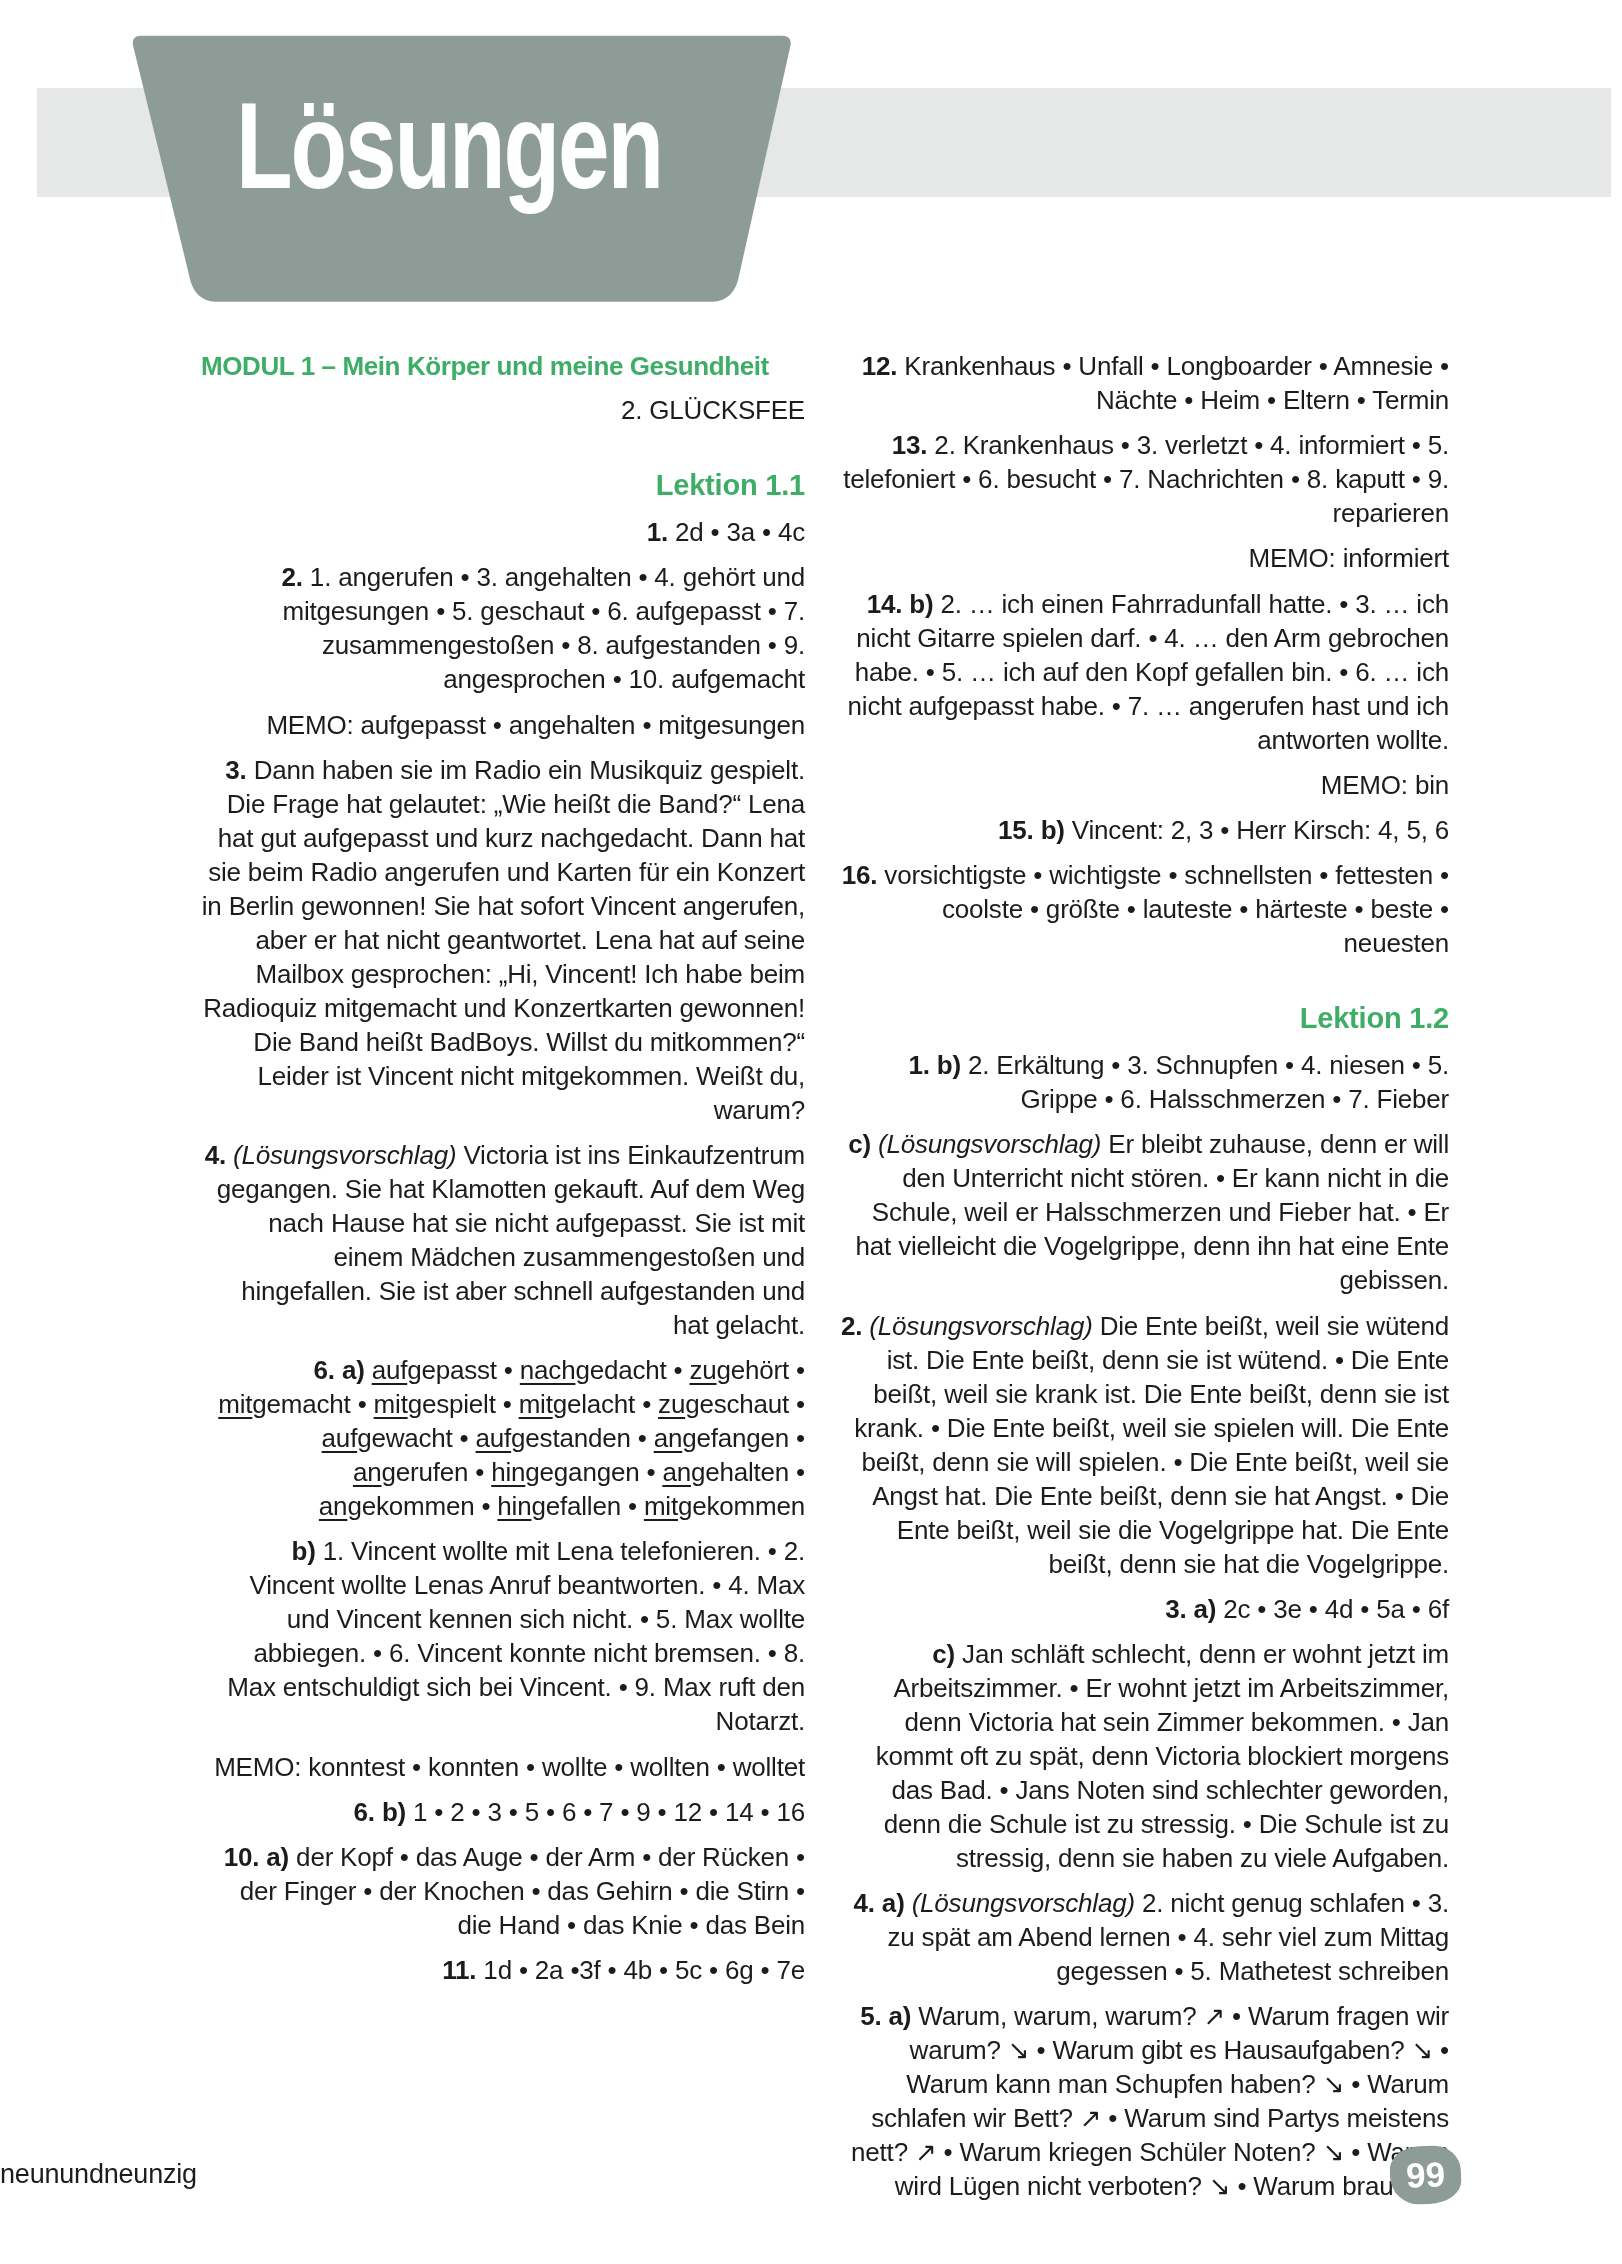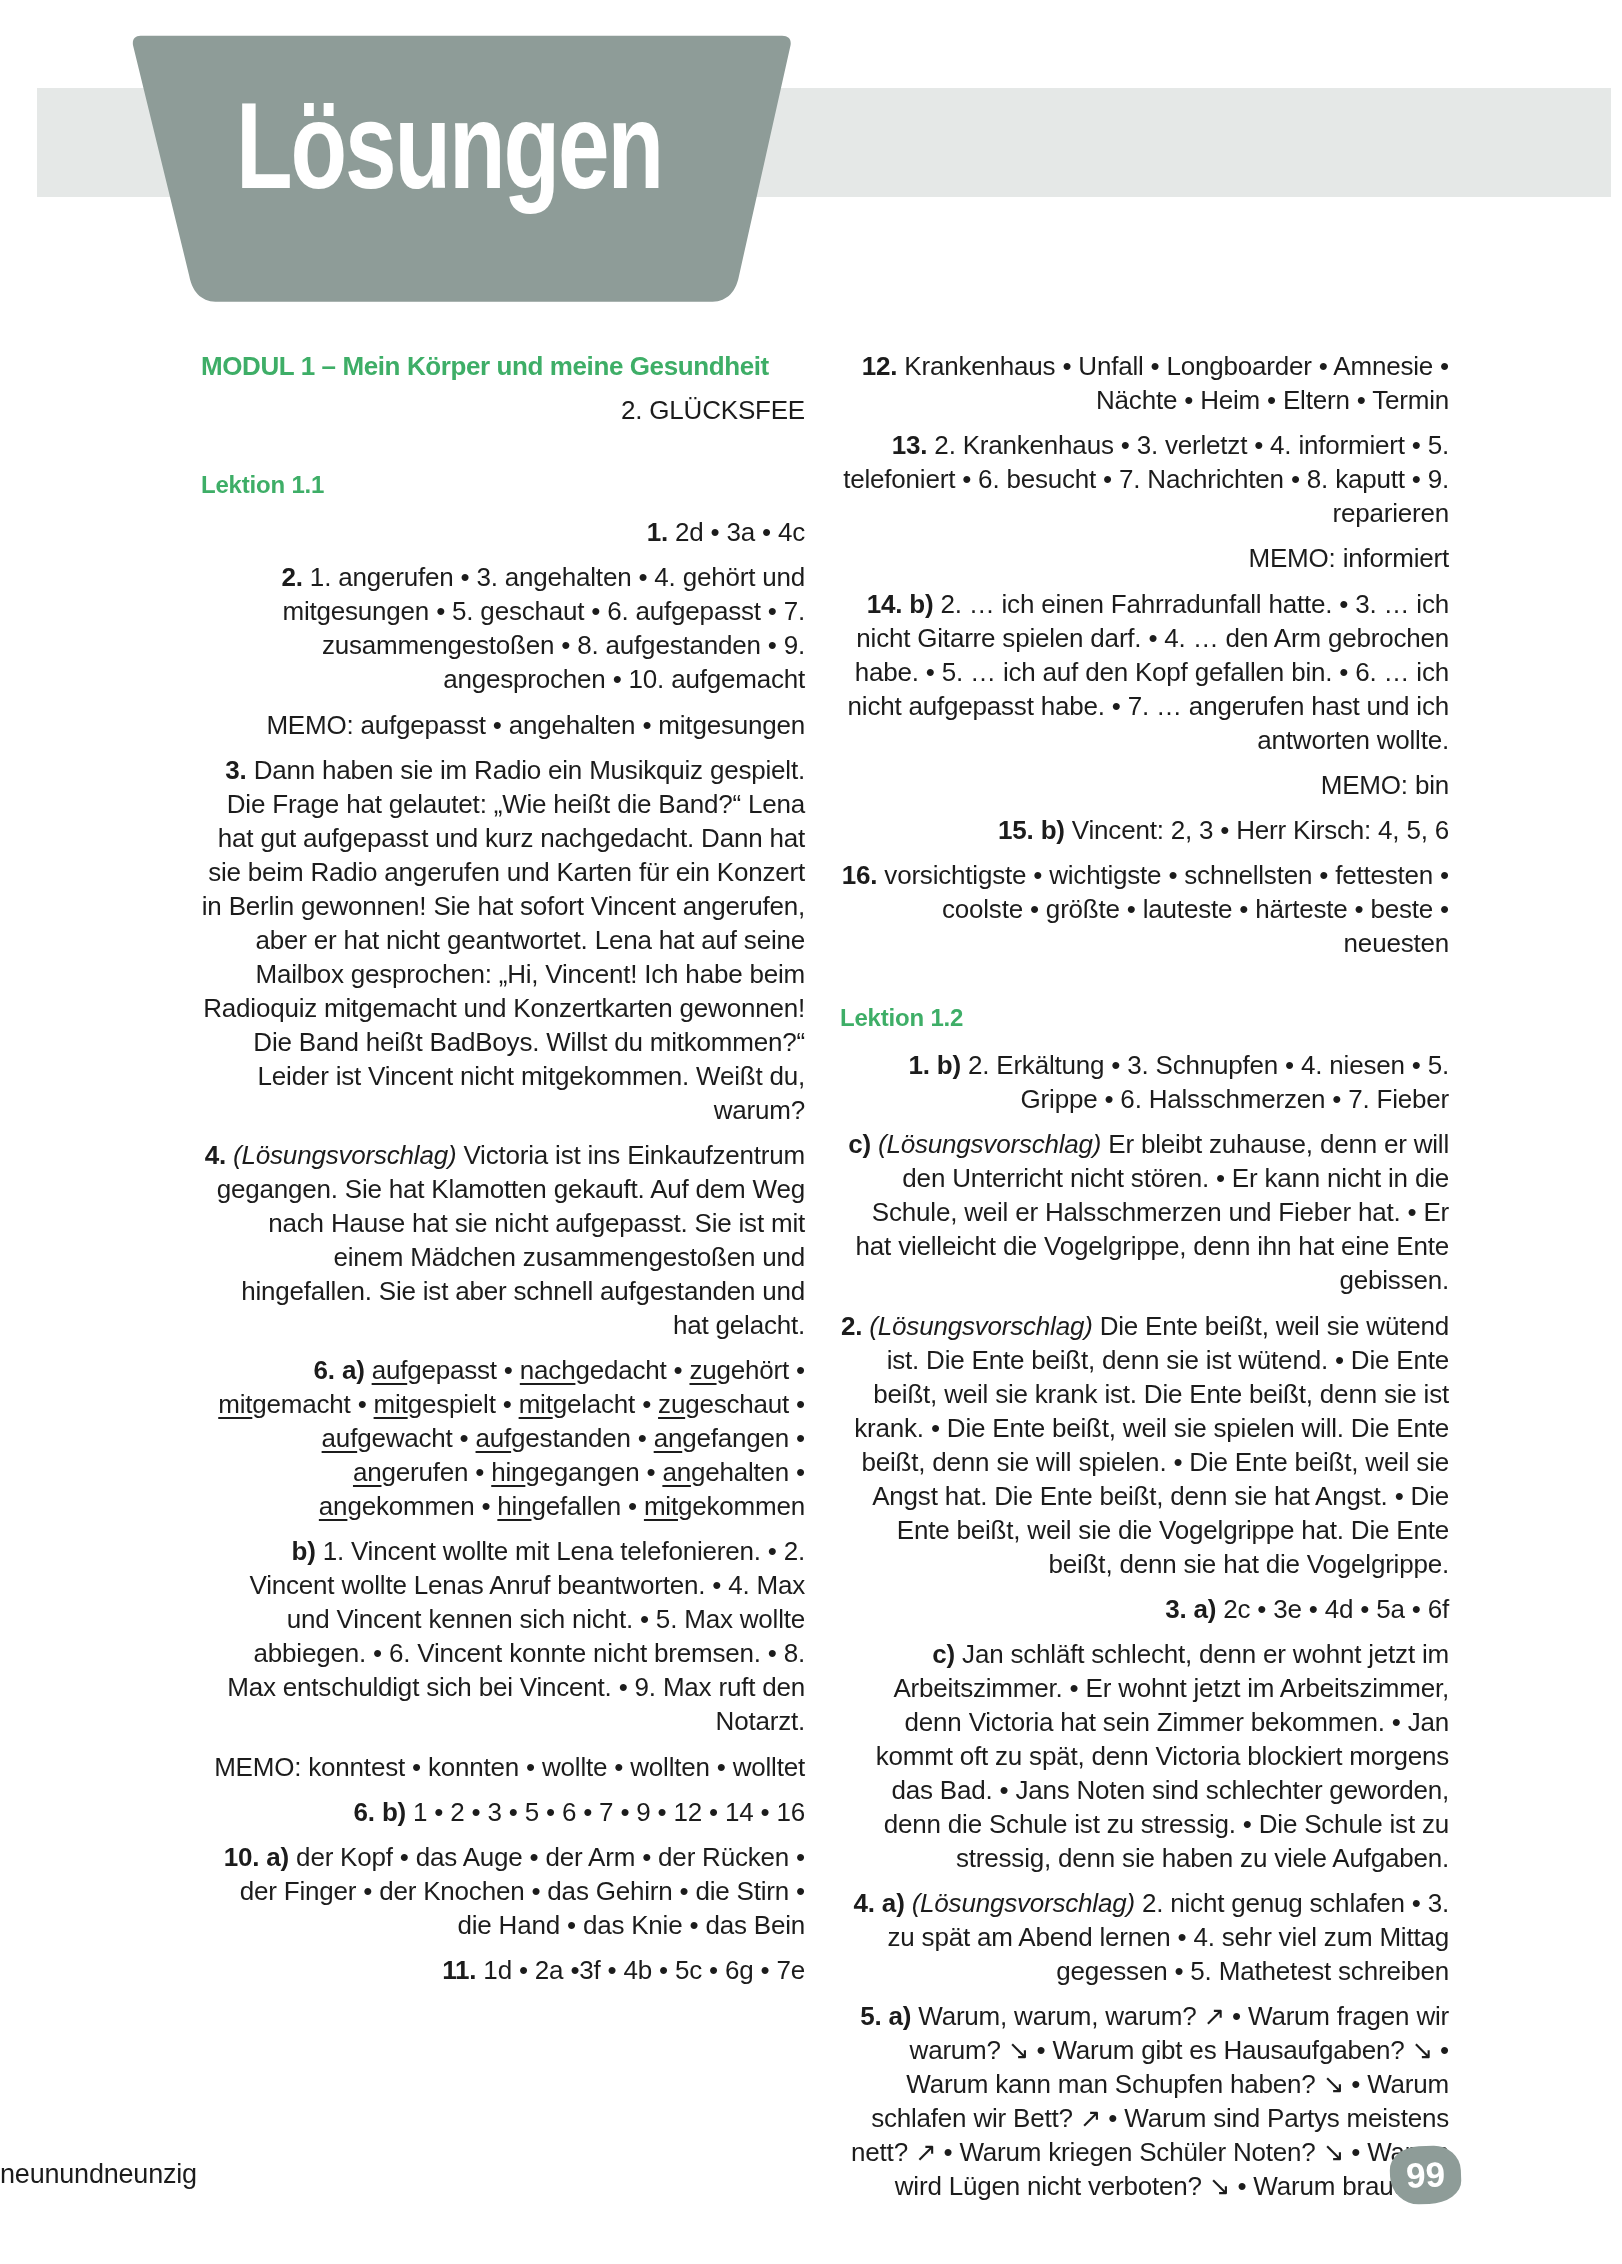--- a/index.html
+++ b/index.html
@@ -55,24 +55,25 @@
   .para{margin:0 0 11.2px 0;text-align:right;}
   .module-heading{
     font-size:26px;
     letter-spacing:-0.4px;
     color:var(--green);
     margin:0 0 10.3px 0;
     white-space:nowrap;
     font-weight:700;
   }
   .lektion-heading{
-    font-size:24px;
+    font-size:29px;
     color:var(--green);
     margin:41px 0 13px 0;
     font-weight:700;
+    text-align:right;
   }
   .bold{font-weight:700;}
   .italic{font-style:italic;}
   .und{
     text-decoration:underline;
     text-decoration-thickness:1.9px;
     text-underline-offset:3.7px;
   }
   
   .footer-word{

